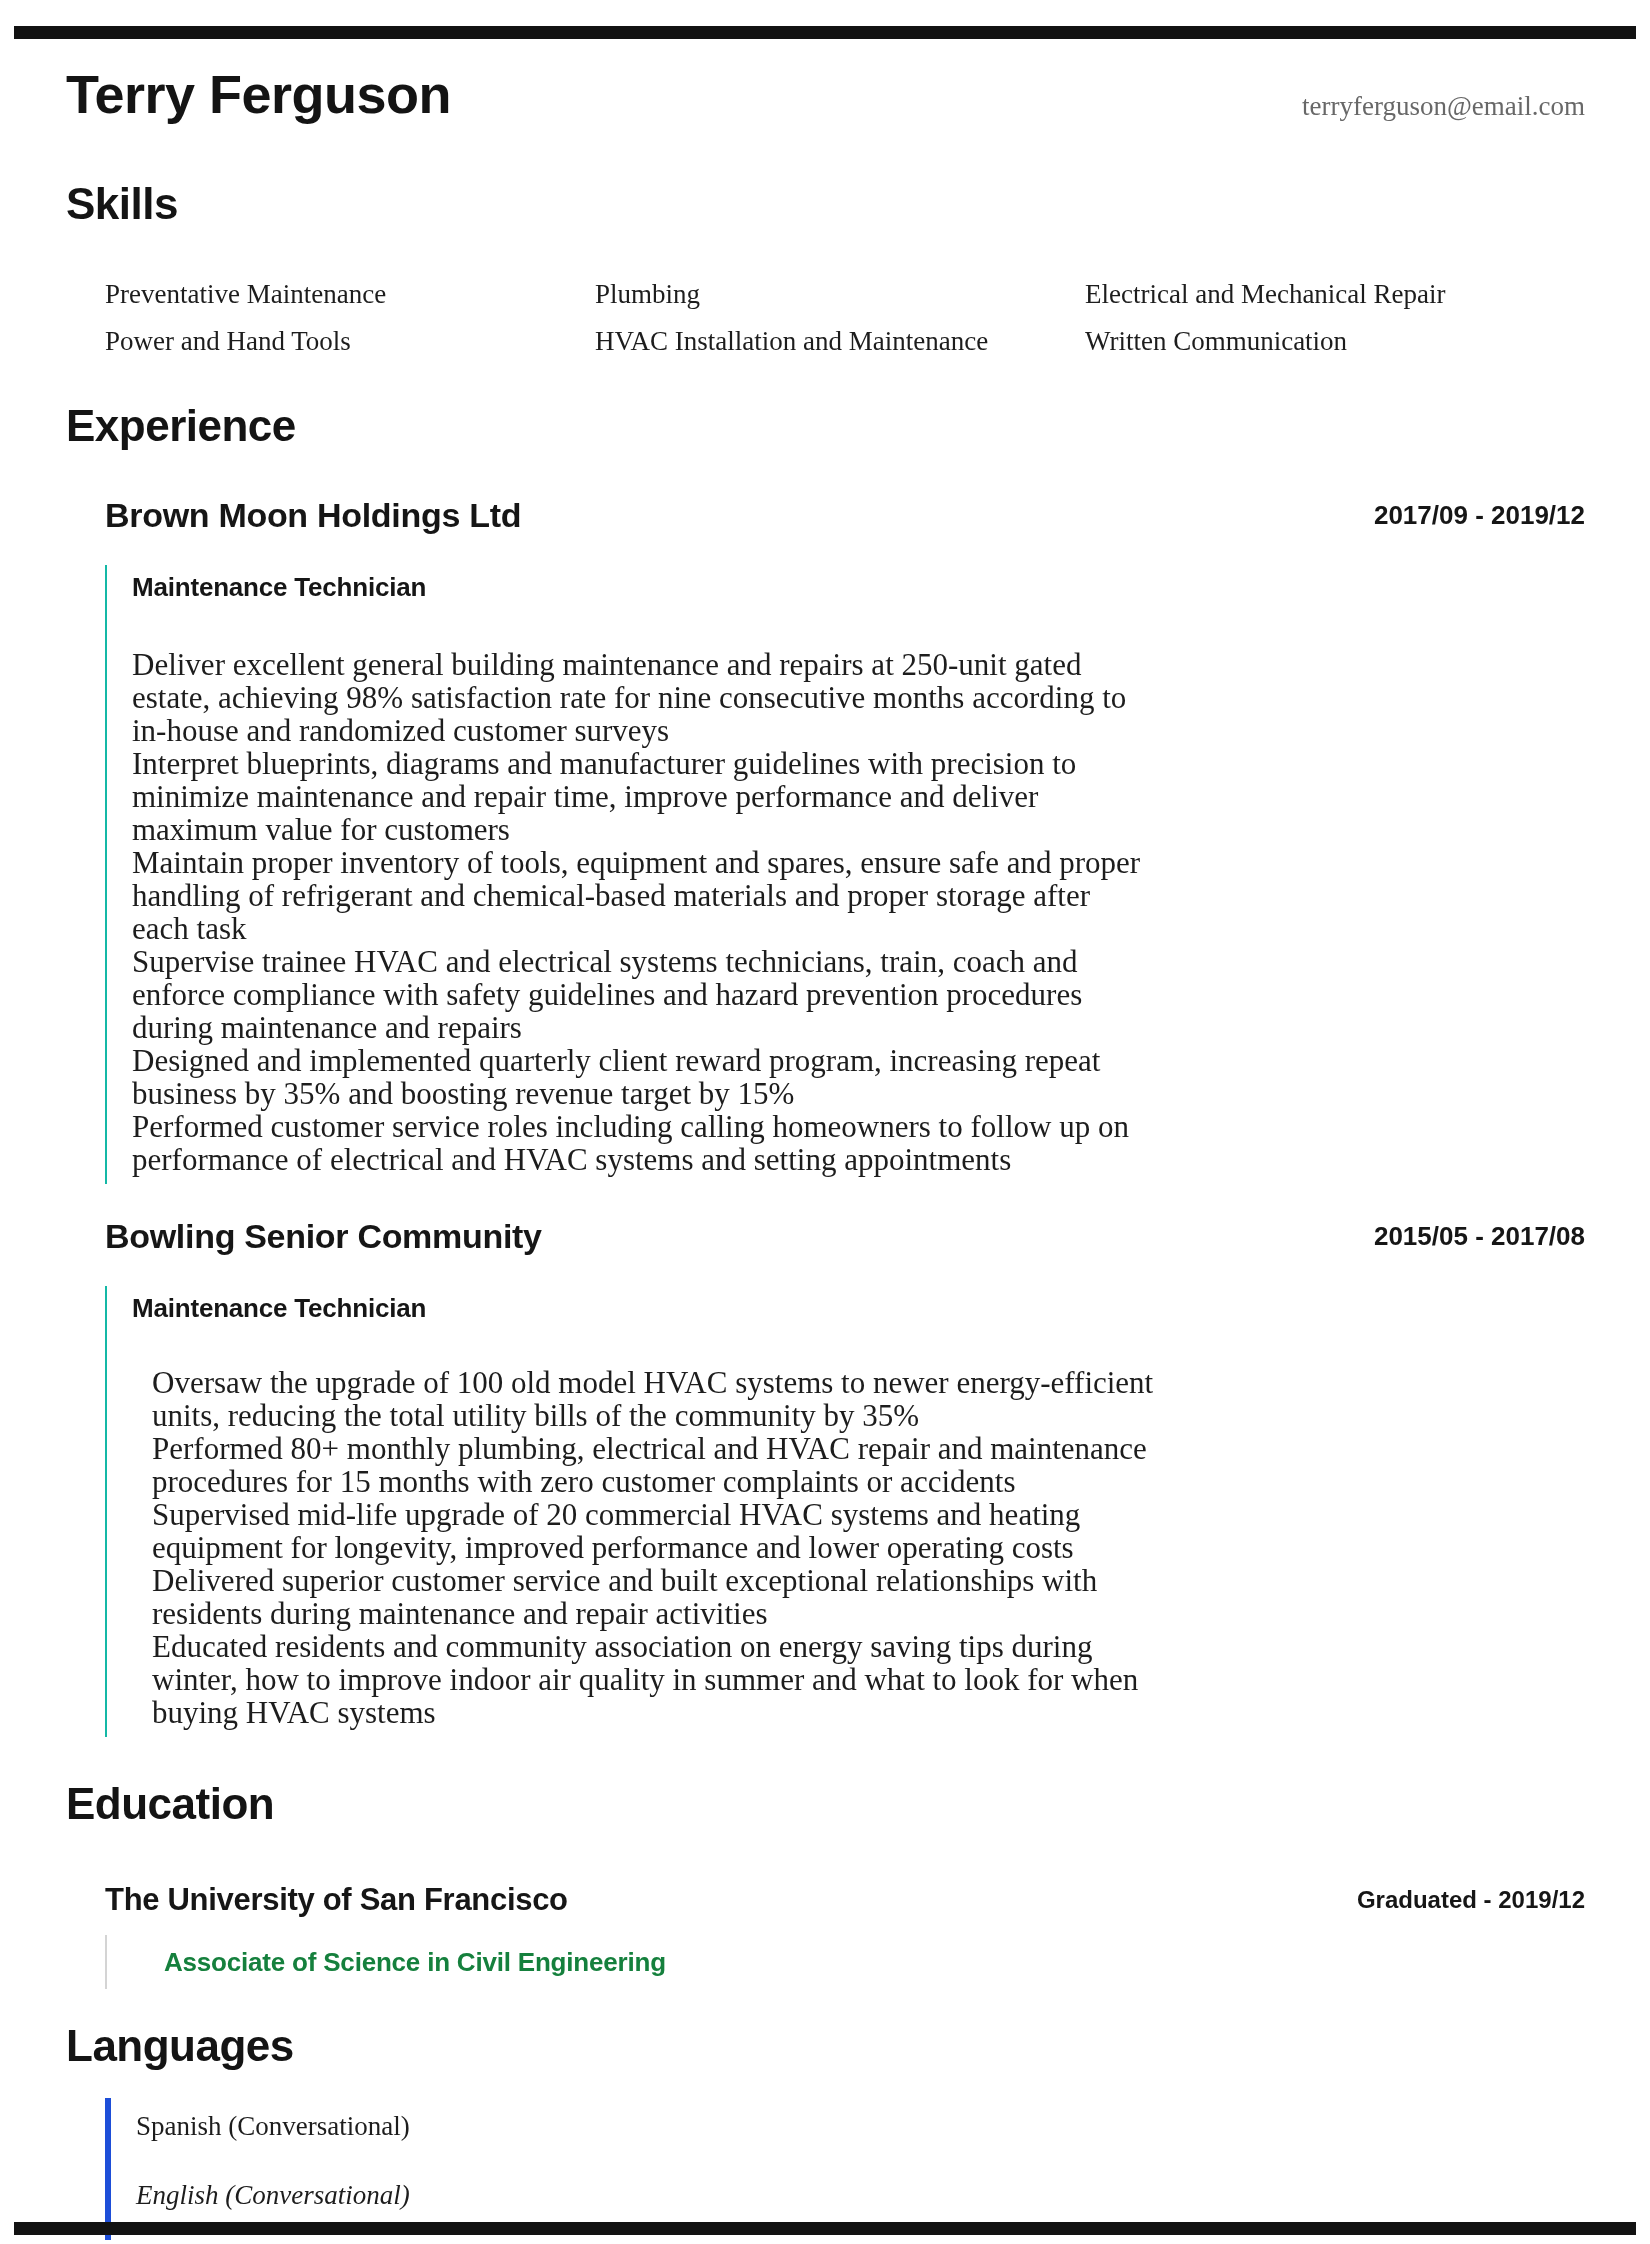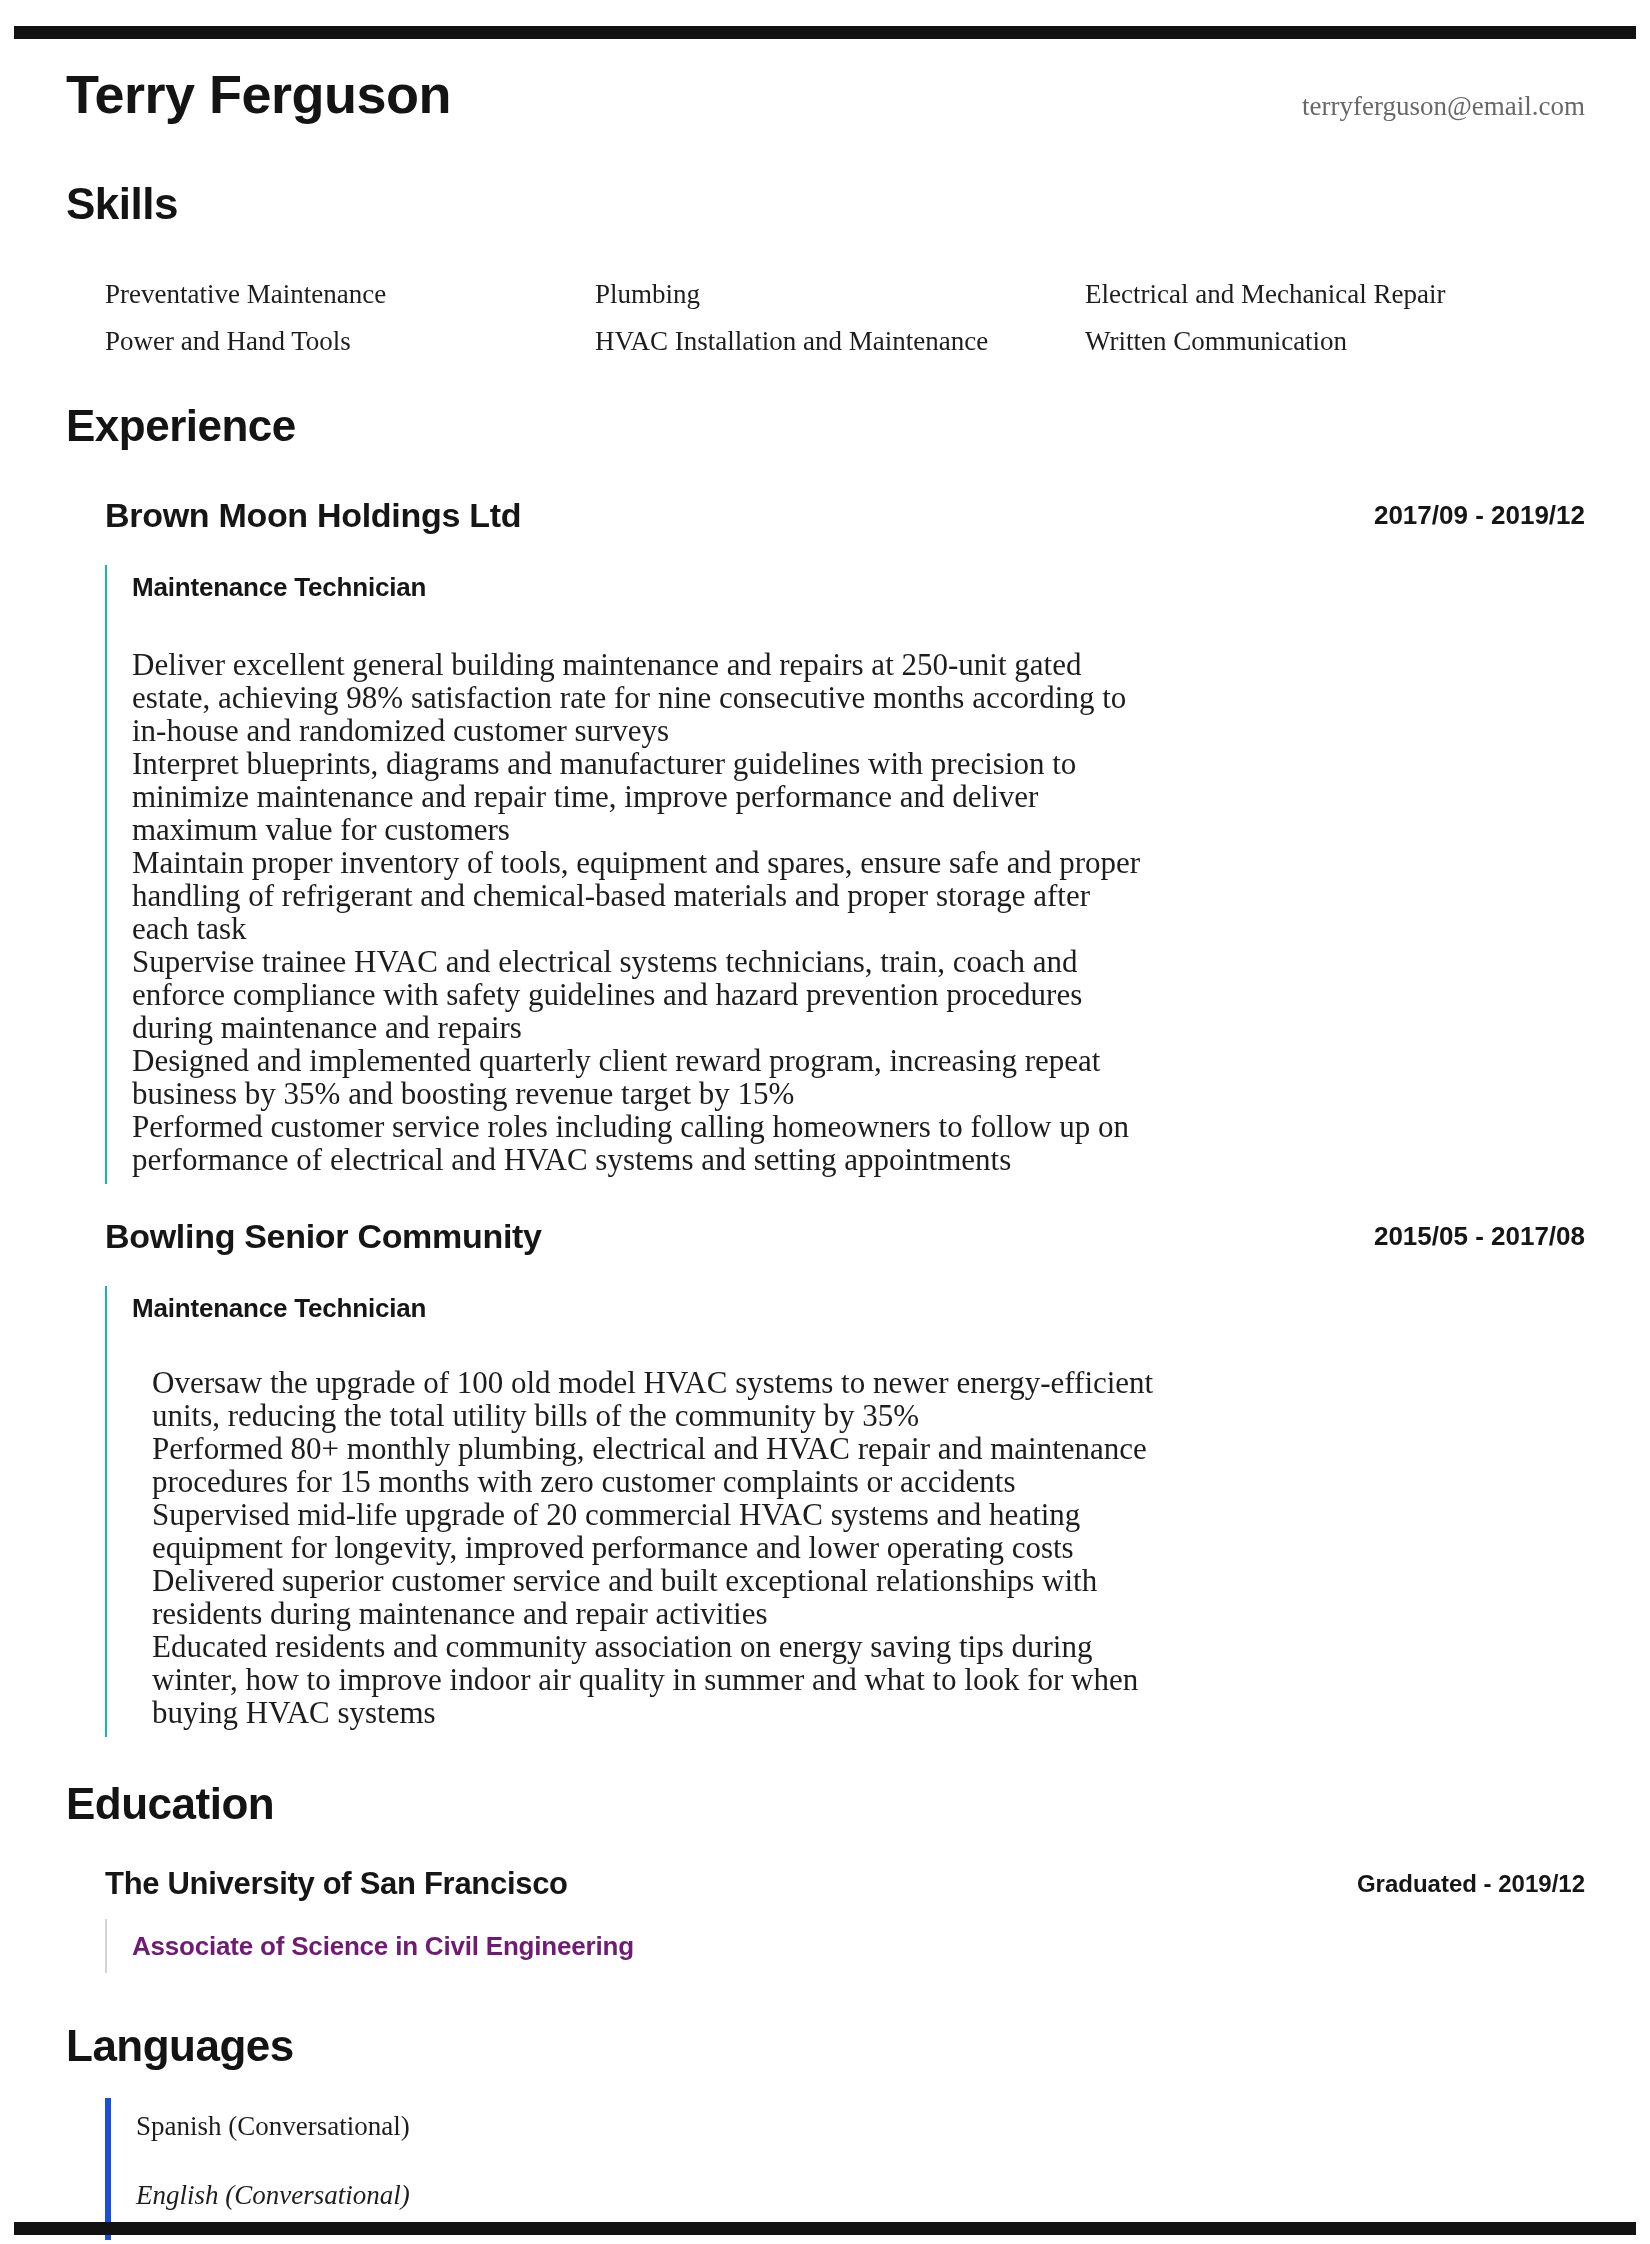--- a/index.html
+++ b/index.html
@@ -33,25 +33,25 @@
   .job-head{display:flex;justify-content:space-between;align-items:flex-start;}
   .company{font-family:"Liberation Sans","DejaVu Sans",sans-serif;font-weight:800;font-size:34px;line-height:36px;color:#161616;letter-spacing:-0.3px;}
   .dates{font-family:"Liberation Sans","DejaVu Sans",sans-serif;font-weight:700;font-size:26px;line-height:36px;color:#161616;}
   .role-block{margin-top:32px;border-left:2px solid #14b8a6;padding:7px 0 8px 25px;}
   .role{font-family:"Liberation Sans","DejaVu Sans",sans-serif;font-weight:800;font-size:26px;line-height:30px;color:#161616;letter-spacing:-0.2px;}
   .job1 .bullets{margin-top:46px;}
   .job2 .bullets{margin-top:43px;margin-left:20px;}
   .bullets{max-width:1015px;}
   .bullet{font-size:31px;line-height:33px;color:#1d1d1d;}
 
-  .edu-row{display:flex;justify-content:space-between;align-items:flex-start;margin:36px 0 0 39px;text-align:center;}
+  .edu-row{display:flex;justify-content:space-between;align-items:flex-start;margin:52px 0 0 39px;text-align:center;}
   .school{font-family:"Liberation Sans","DejaVu Sans",sans-serif;font-weight:800;font-size:31px;line-height:36px;color:#161616;letter-spacing:-0.3px;}
   .grad-dates{font-family:"Liberation Sans","DejaVu Sans",sans-serif;font-weight:700;font-size:24px;line-height:36px;color:#161616;}
   .degree-block{margin:17px 0 0 39px;border-left:2px solid #d4d4d4;padding:12px 0 12px 25px;}
-  .degree{font-family:"Liberation Sans","DejaVu Sans",sans-serif;font-weight:800;font-size:26px;line-height:30px;color:#701a75;letter-spacing:-0.2px;}
+  .degree{font-family:"Liberation Sans","DejaVu Sans",sans-serif;font-weight:800;font-size:26px;line-height:30px;color:#15803d;letter-spacing:-0.2px;margin-left:32px;}
 
   .lang-block{margin:26px 0 0 39px;border-left:6px solid #1d4ed8;padding:12px 0 28px 25px;}
   .lang{font-size:27px;line-height:33px;color:#1d1d1d;}
   .lang + .lang{margin-top:36px;font-style:italic;}
 </style>
 </head>
 <body>
 
 <div class="bar bar-top"></div>
 

